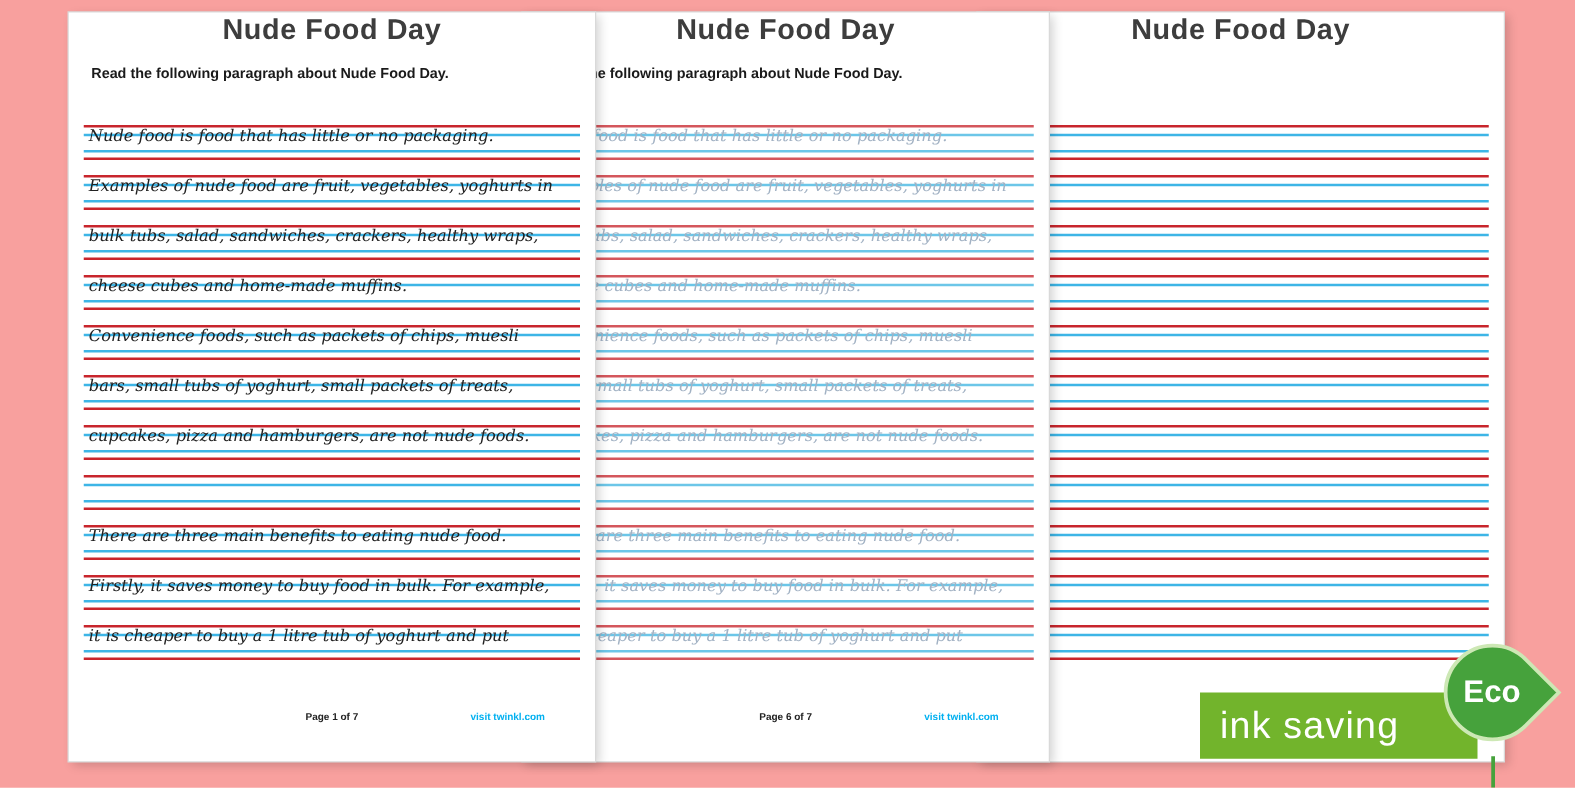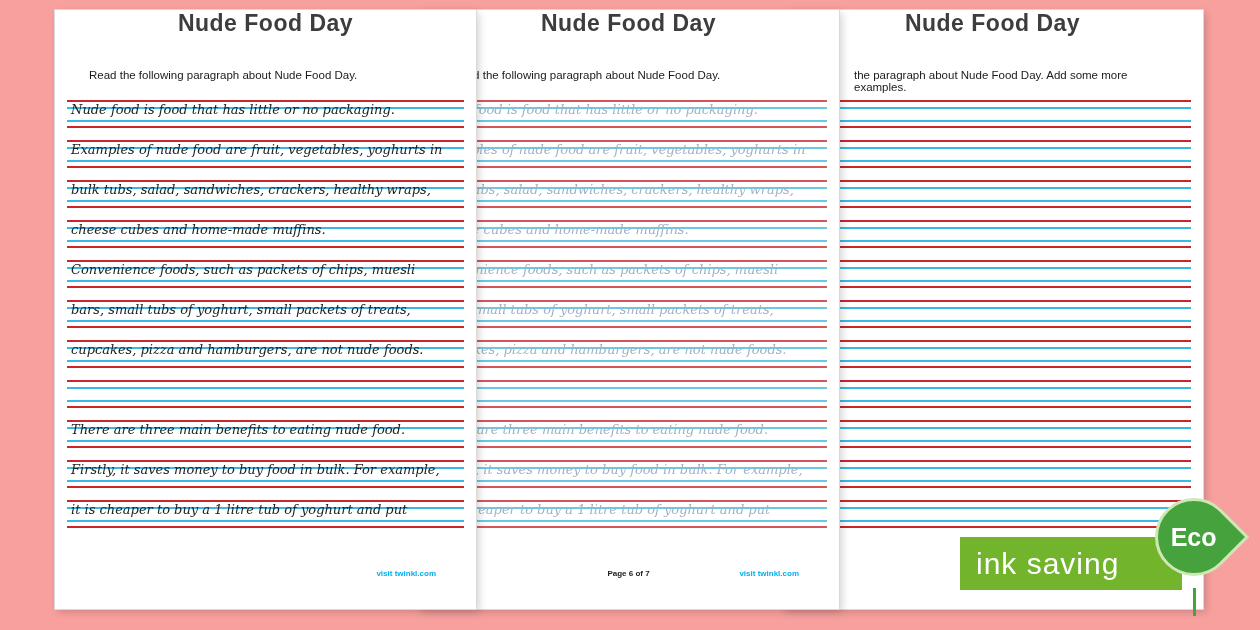--- a/index.html
+++ b/index.html
@@ -22,24 +22,24 @@
   .page3{left:782px;z-index:1;}
   .page-title{
     margin:0;
     text-align:center;
     font-size:23px;
     font-weight:bold;
     color:#3d3d3d;
     letter-spacing:0.5px;
   }
   .instruction{
-    margin:16px;
+    margin:0;
     padding:16px 18px 0 18px;
     font-size:11.5px;
-    font-weight:normal;
+    font-weight:bold;
     color:#1a1a1a;
   }
   .page3 .instruction{padding-left:56px;}
   .lines{
     position:absolute;
     left:12px;right:12px;top:90px;
   }
   .row{
     position:relative;
     height:28px;
@@ -75,21 +75,21 @@
   .footer .page-num{
     position:absolute;left:0;right:0;
     text-align:center;
     font-weight:bold;color:#222;
   }
   .footer .site{
     position:absolute;right:40px;
     font-weight:bold;color:#00b0f0;
   }
   
-  .eco{position:absolute;left:960px;top:480px;width:290px;height:122px;z-index:5;}
+  .eco{position:absolute;left:960px;top:497px;width:290px;height:122px;z-index:5;}
   .eco-bar{
     position:absolute;left:0;top:57px;
     width:206px;height:53px;
     background:#72b42c;
     color:#ffffff;
     font-size:30px;
     line-height:53px;
     padding-left:16px;
     letter-spacing:1px;
     z-index:1;
@@ -120,21 +120,20 @@
     z-index:0;
   }
 </style>
 </head>
 <body>
 
 <div class="canvas">
 
   <div class="page page3">
     <h1 class="page-title">Nude Food Day</h1>
-    <p class="instruction">the paragraph about Nude Food Day. Add some more examples.</p>
     <div class="lines">
         <div class="row">
           <i class="gl red t"></i>
           <i class="gl blue t2"></i>
           <i class="gl blue b2"></i>
           <i class="gl red bb"></i>
           <span class="hw"></span>
         </div>
         <div class="row">
           <i class="gl red t"></i>
@@ -373,20 +372,21 @@
         </div>
         <div class="row">
           <i class="gl red t"></i>
           <i class="gl blue t2"></i>
           <i class="gl blue b2"></i>
           <i class="gl red bb"></i>
           <span class="hw">it is cheaper to buy a 1 litre tub of yoghurt and put</span>
         </div>
       </div>
     <div class="footer">
+      <span class="page-num">Page 1 of 7</span>
       <span class="site">visit twinkl.com</span>
     </div>
   </div>
 
   <div class="eco">
     <div class="eco-stem"></div>
     <div class="eco-bar">
       <span>ink saving</span>
     </div>
     <div class="eco-leaf">

